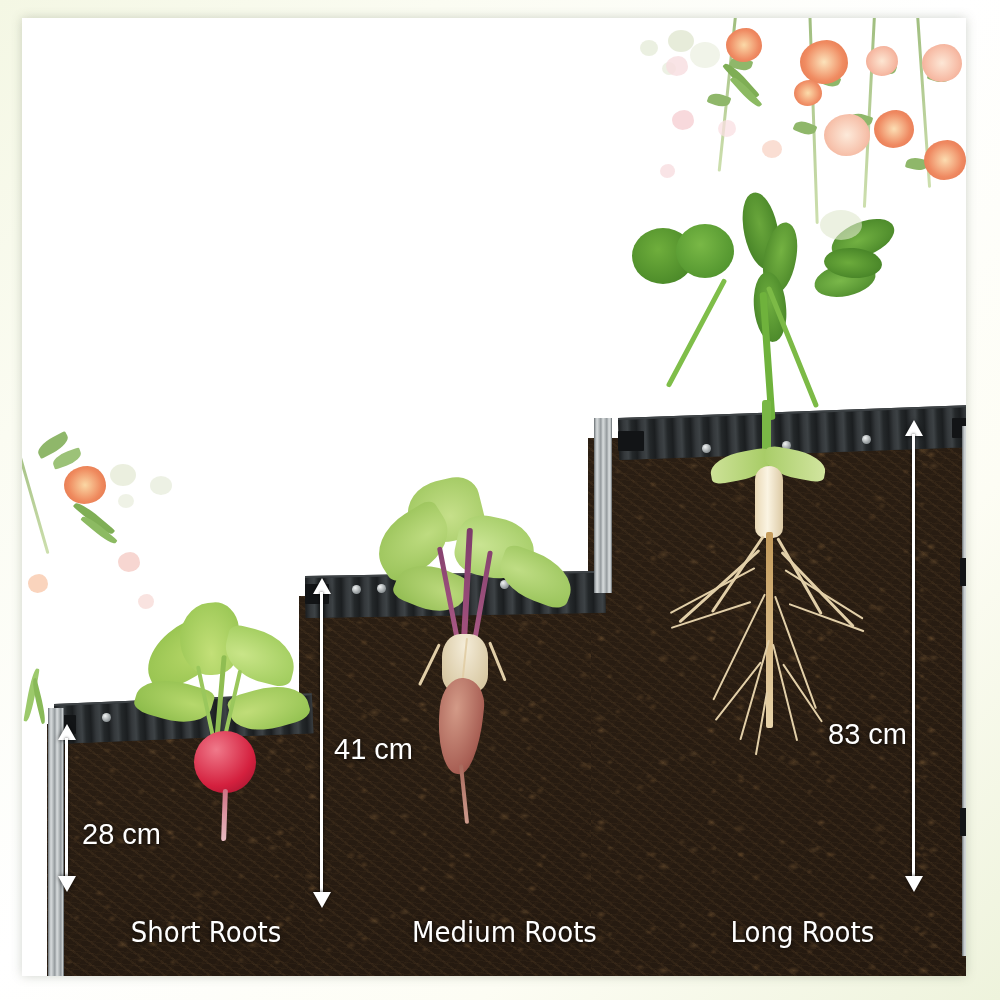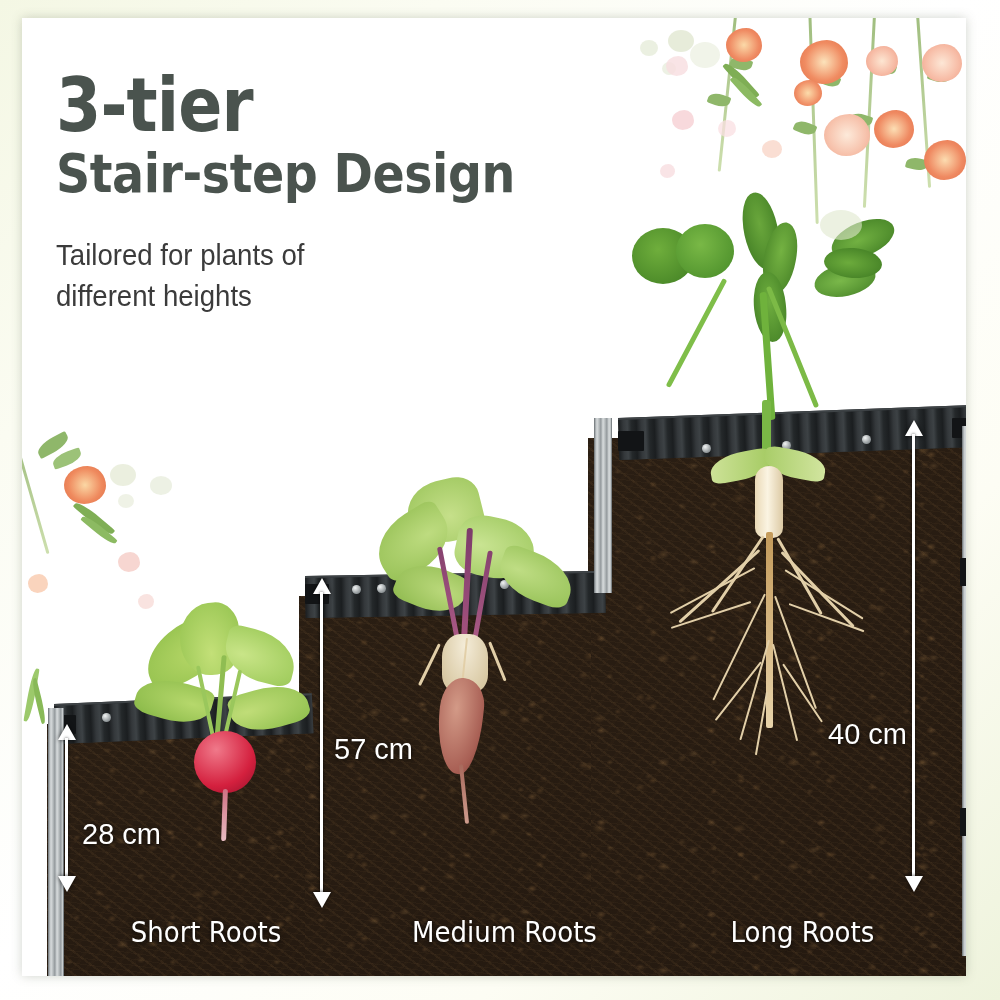--- a/index.html
+++ b/index.html
@@ -302,28 +302,28 @@
       <div class="arrowhead ah-up" style="left:36px;top:706px;"></div>
       <div class="dimline" style="left:43px;top:720px;height:140px;"></div>
       <div class="arrowhead ah-down" style="left:36px;top:858px;"></div>
       <div class="dimlabel" style="left:60px;top:800px;">28 cm</div>
     </div>
 
     <div>
       <div class="arrowhead ah-up" style="left:291px;top:560px;"></div>
       <div class="dimline" style="left:298px;top:574px;height:302px;"></div>
       <div class="arrowhead ah-down" style="left:291px;top:874px;"></div>
-      <div class="dimlabel" style="left:312px;top:715px;">57 cm</div>
+      <div class="dimlabel" style="left:312px;top:715px;">41 cm</div>
     </div>
 
     <div>
       <div class="arrowhead ah-up" style="left:883px;top:402px;"></div>
       <div class="dimline" style="left:890px;top:416px;height:444px;"></div>
       <div class="arrowhead ah-down" style="left:883px;top:858px;"></div>
-      <div class="dimlabel" style="left:806px;top:700px;">40 cm</div>
+      <div class="dimlabel" style="left:806px;top:700px;">83 cm</div>
     </div>
 
     <div class="caption" style="left:103px;top:898px;">Short Roots</div>
     <div class="caption" style="left:383px;top:898px;">Medium Roots</div>
     <div class="caption" style="left:703px;top:898px;">Long Roots</div>
 
     <div class="leafsm" style="left:6px;top:650px;width:7px;height:54px;background:#9cc96b;transform:rotate(10deg);"></div>
     <div class="leafsm" style="left:14px;top:660px;width:6px;height:46px;background:#88b957;transform:rotate(-14deg);"></div>
   </div>
 
@@ -378,21 +378,15 @@
     <div class="blob" style="left:128px;top:58px;width:22px;height:19px;background:#e4ead6;opacity:.65;"></div>
     <div class="blob" style="left:96px;top:76px;width:16px;height:14px;background:#e6ebd9;opacity:.65;"></div>
   </div>
 
   <div class="deco" style="left:600px;top:20px;width:180px;height:160px;">
     <div class="petal" style="left:44px;top:18px;width:22px;height:20px;background:#f8dde0;opacity:.8;"></div>
     <div class="petal" style="left:96px;top:82px;width:18px;height:17px;background:#f9dfe1;opacity:.75;"></div>
     <div class="blob" style="left:68px;top:4px;width:30px;height:26px;background:#eef1e4;opacity:.8;"></div>
   </div>
 
-  <div id="headline">
-    <div id="h1">3-tier</div>
-    <div id="h2">Stair-step Design</div>
-    <div id="sub">Tailored for plants of
-different heights</div>
-  </div>
 
  </div>
 </div>
 
 </body></html>

